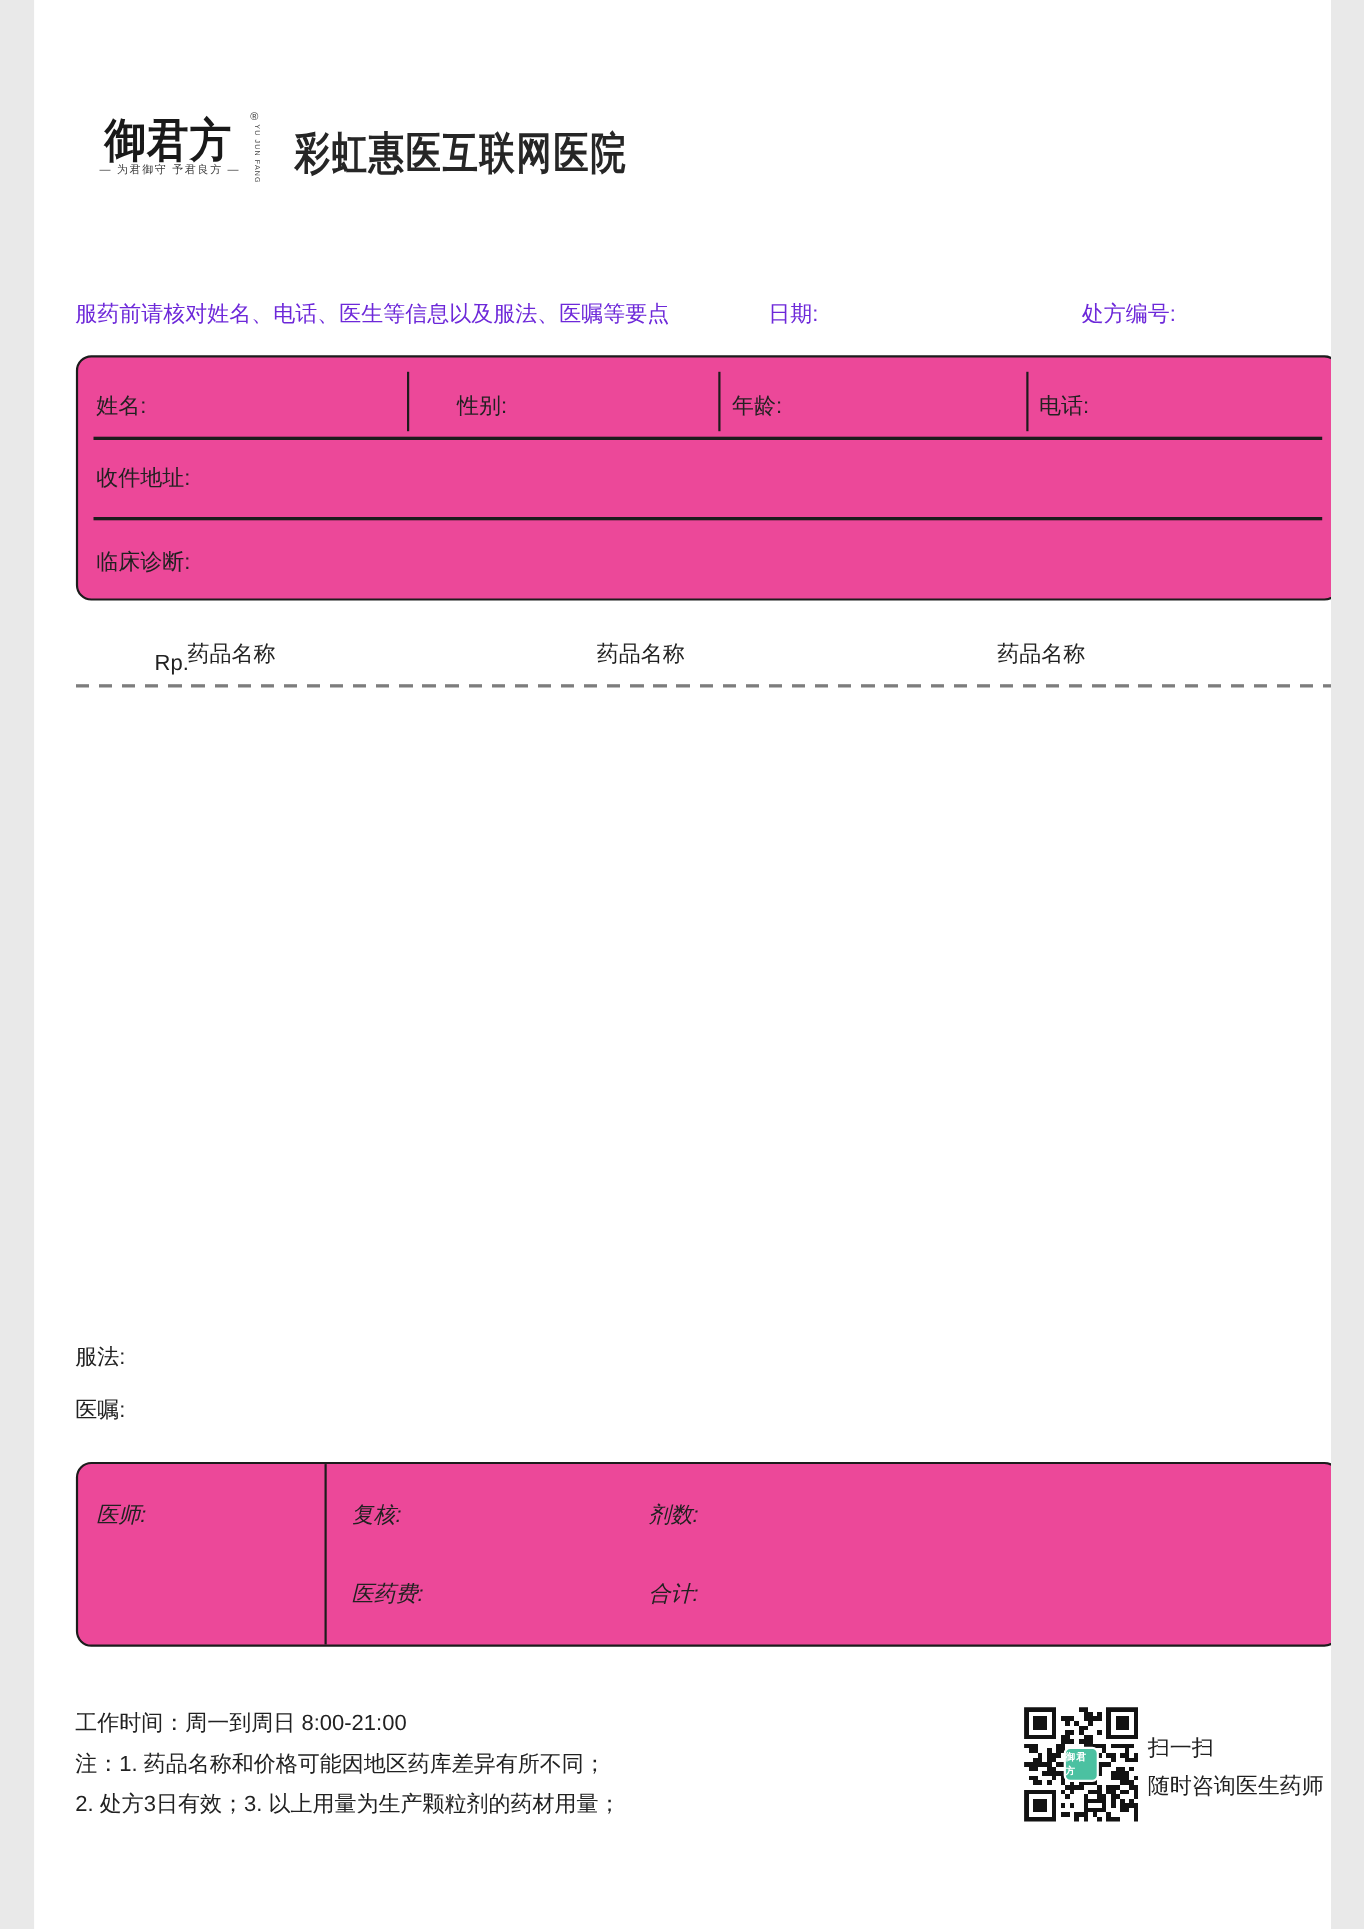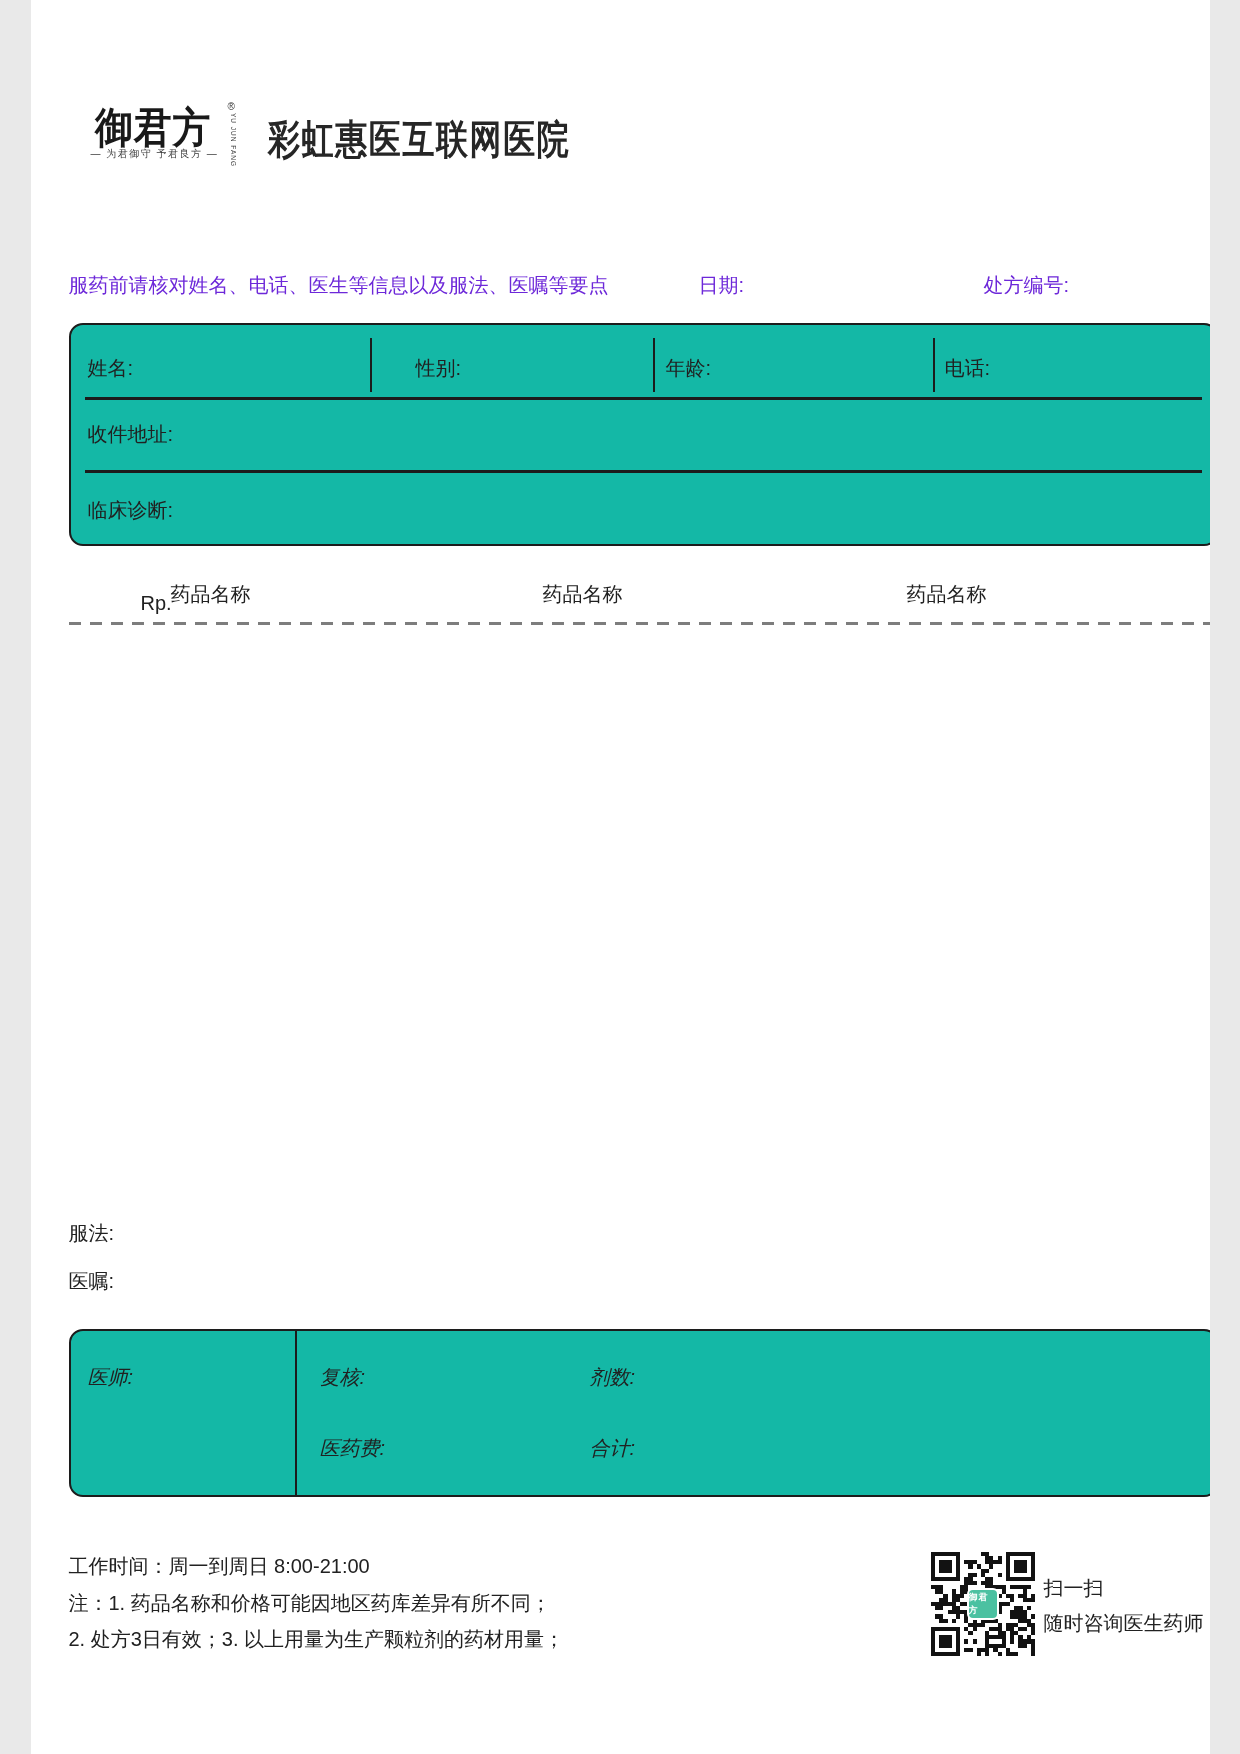--- a/index.html
+++ b/index.html
@@ -14,21 +14,21 @@
     transform:scaleX(.9);transform-origin:left top;letter-spacing:1px;color:#191919;}
   .reg-mark{font-size:10px;color:#333;}
   .logo-vert{writing-mode:vertical-rl;font-size:6.5px;letter-spacing:1px;color:#444;height:34px;}
   .logo-tagline{font-size:10px;letter-spacing:1.5px;color:#3a3a3a;}
   .hospital-title{font-size:40px;font-weight:900;letter-spacing:2px;color:#262626;
     transform:scaleX(.8);transform-origin:left top;margin:0;}
   
   .t20{font-size:20px;color:#212121;}
   .hdr-note{font-size:20px;color:#6d28d9;}
   
-  .formbox{position:absolute;border:2px solid #1c1c1c;border-radius:14px;background:#14b8a6;}
+  .formbox{position:absolute;border:2px solid #1c1c1c;border-radius:14px;background:#ec4899;}
   .hline{position:absolute;height:3px;background:#1c1c1c;left:14px;right:14px;}
   .vsep{position:absolute;width:2px;background:#1c1c1c;}
   .dashline{position:absolute;height:3px;
     background:repeating-linear-gradient(to right,#7d7d7d 0 12px,transparent 12px 21px);}
   
   .qr-wrap{position:absolute;width:104px;height:104px;}
   .qr-wrap svg{width:104px;height:104px;display:block;}
   .qr-center{position:absolute;left:36px;top:36px;width:32px;height:32px;border-radius:6px;
     border:2px solid #fff;box-sizing:border-box;display:flex;align-items:center;justify-content:center;
     color:#fff;font-size:9px;font-weight:bold;letter-spacing:1px;}

